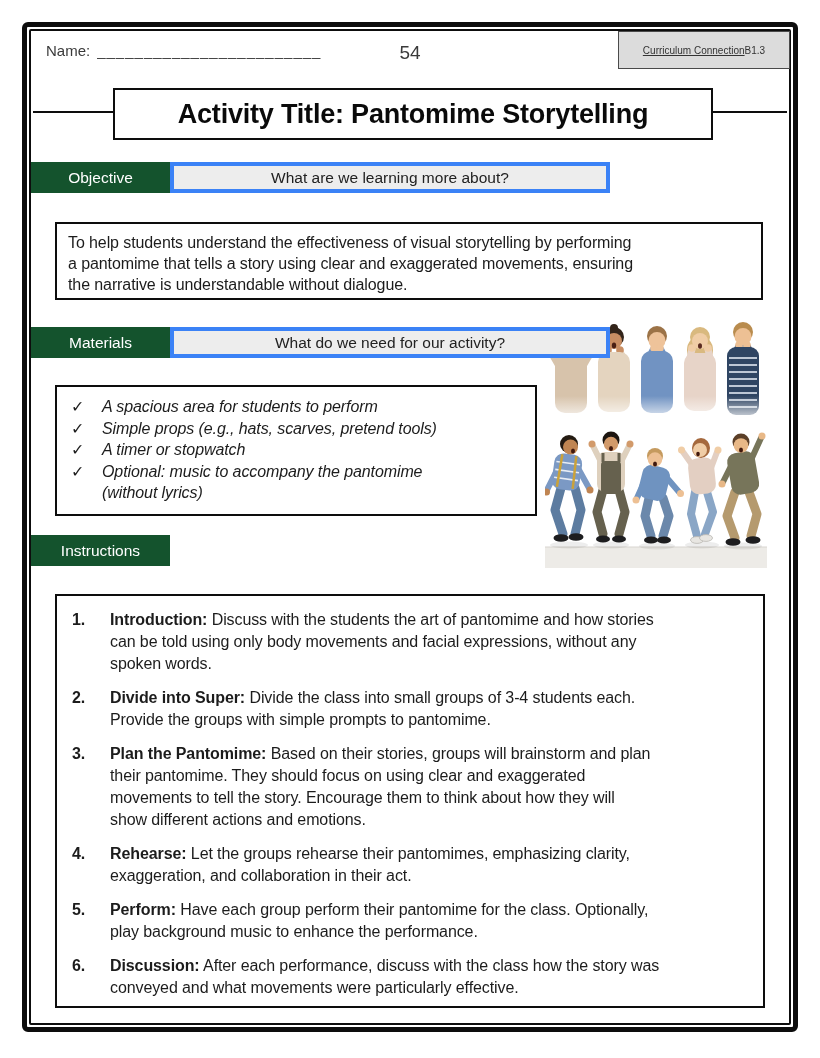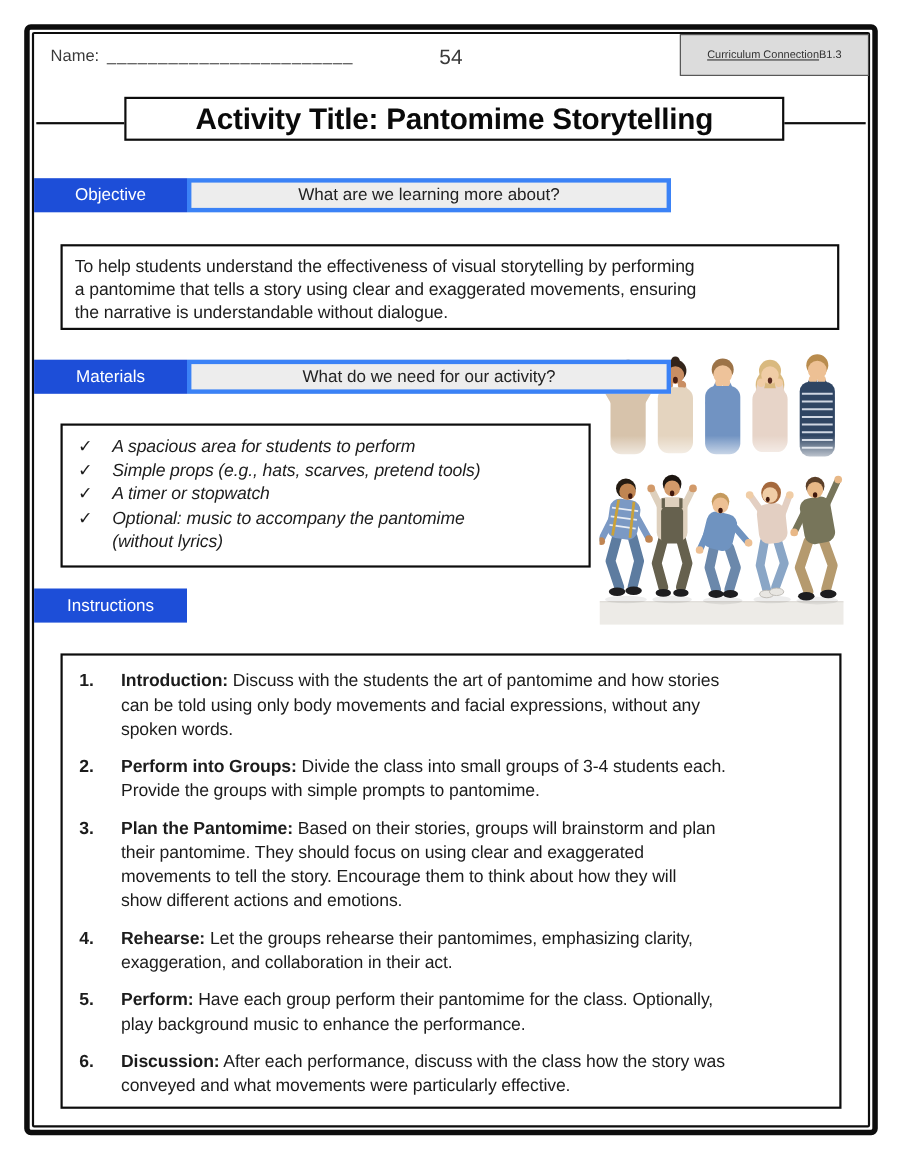--- a/index.html
+++ b/index.html
@@ -17,28 +17,28 @@
   .page-num{position:absolute;left:0;top:42px;width:820px;text-align:center;
             font-size:19px;color:#3a3a3a;z-index:2;}
   .curriculum-box{position:absolute;left:618px;top:31px;width:172px;height:38px;
                   background:#dcdcdc;border:1px solid #4a4a4a;box-sizing:border-box;
                   display:flex;flex-direction:row;justify-content:center;align-items:center;
                   font-size:10px;color:#333;z-index:3;line-height:13px;}
   .curr-title{text-decoration:underline;}
 
   
   .title-rule{position:absolute;left:33px;top:111px;width:754px;height:2px;background:#0d0d0d;z-index:1;}
-  .title-box{position:absolute;left:113px;top:88px;width:600px;height:40px;background:#ffffff;
+  .title-box{position:absolute;left:113px;top:88px;width:600px;height:52px;background:#ffffff;
              border:2px solid #0d0d0d;box-sizing:border-box;display:flex;align-items:center;
              justify-content:center;font-size:27px;font-weight:bold;color:#0a0a0a;z-index:2;
              letter-spacing:-0.2px;}
 
   
   .section-row{position:absolute;left:31px;height:31px;display:flex;z-index:3;}
-  .section-label{width:139px;background:#1d4ed8;color:#ffffff;font-size:15.5px;
+  .section-label{width:139px;background:#14532d;color:#ffffff;font-size:15.5px;
                  display:flex;align-items:center;justify-content:center;}
   .section-question{width:440px;background:#ededed;border:4px solid #3b82f6;box-sizing:border-box;
                     font-size:15.5px;display:flex;align-items:center;justify-content:center;color:#222;}
   #row-objective{top:162px}
   #row-materials{top:327px}
   #row-instructions{top:535px}
 
   
   .objective-box{position:absolute;left:55px;top:222px;width:708px;height:78px;
                  border:2px solid #0d0d0d;box-sizing:border-box;padding:8px 8px 8px 11px;
@@ -289,21 +289,21 @@
   <div class="instructions-box">
   <div class="step">
     <span class="step-num">1.</span>
     <span class="step-body"><span class="step-lead">Introduction:</span><span class="step-rest"> Discuss with the students the art of pantomime and how stories
 can be told using only body movements and facial expressions, without any
 spoken words.</span></span>
   </div>
 
   <div class="step">
     <span class="step-num">2.</span>
-    <span class="step-body"><span class="step-lead">Perform into Groups:</span><span class="step-rest"> Divide the class into small groups of 3-4 students each.
+    <span class="step-body"><span class="step-lead">Divide into Super:</span><span class="step-rest"> Divide the class into small groups of 3-4 students each.
 Provide the groups with simple prompts to pantomime.</span></span>
   </div>
 
   <div class="step">
     <span class="step-num">3.</span>
     <span class="step-body"><span class="step-lead">Plan the Pantomime:</span><span class="step-rest"> Based on their stories, groups will brainstorm and plan
 their pantomime. They should focus on using clear and exaggerated
 movements to tell the story. Encourage them to think about how they will
 show different actions and emotions.</span></span>
   </div>

